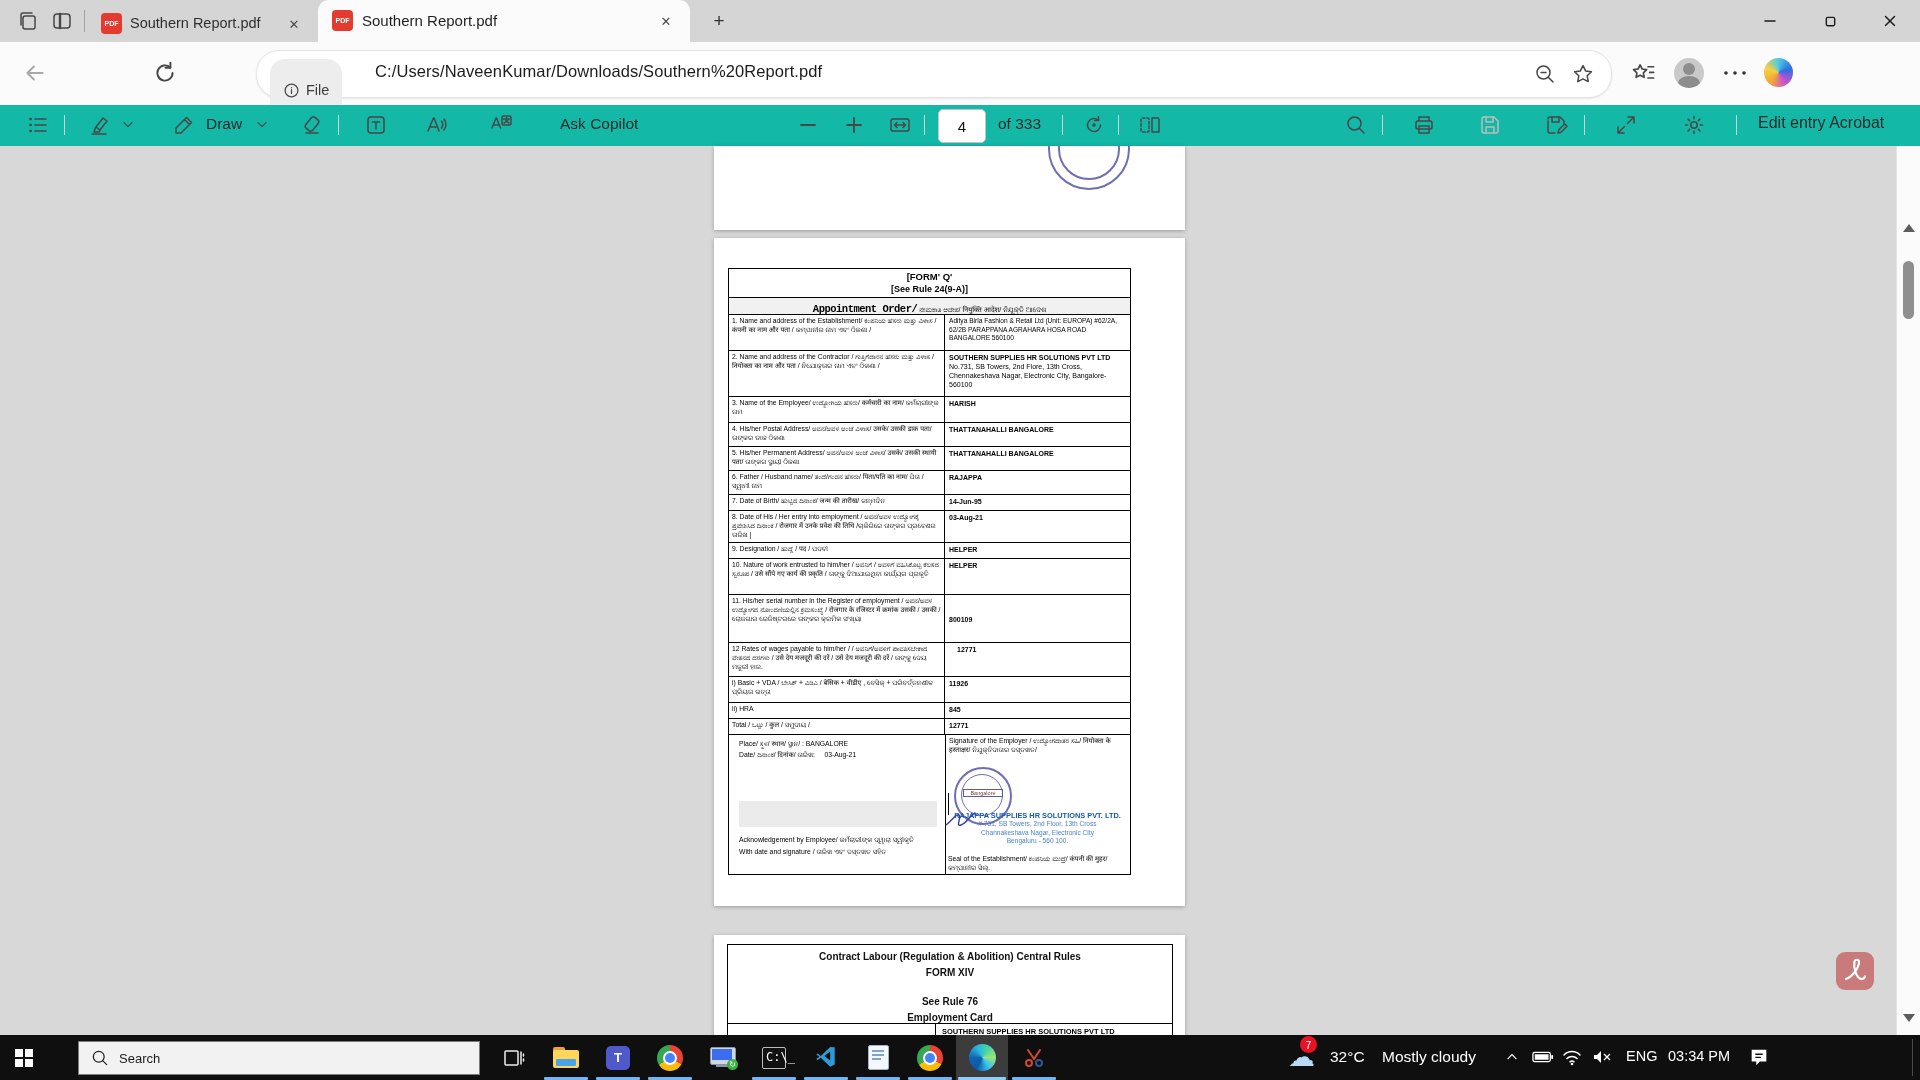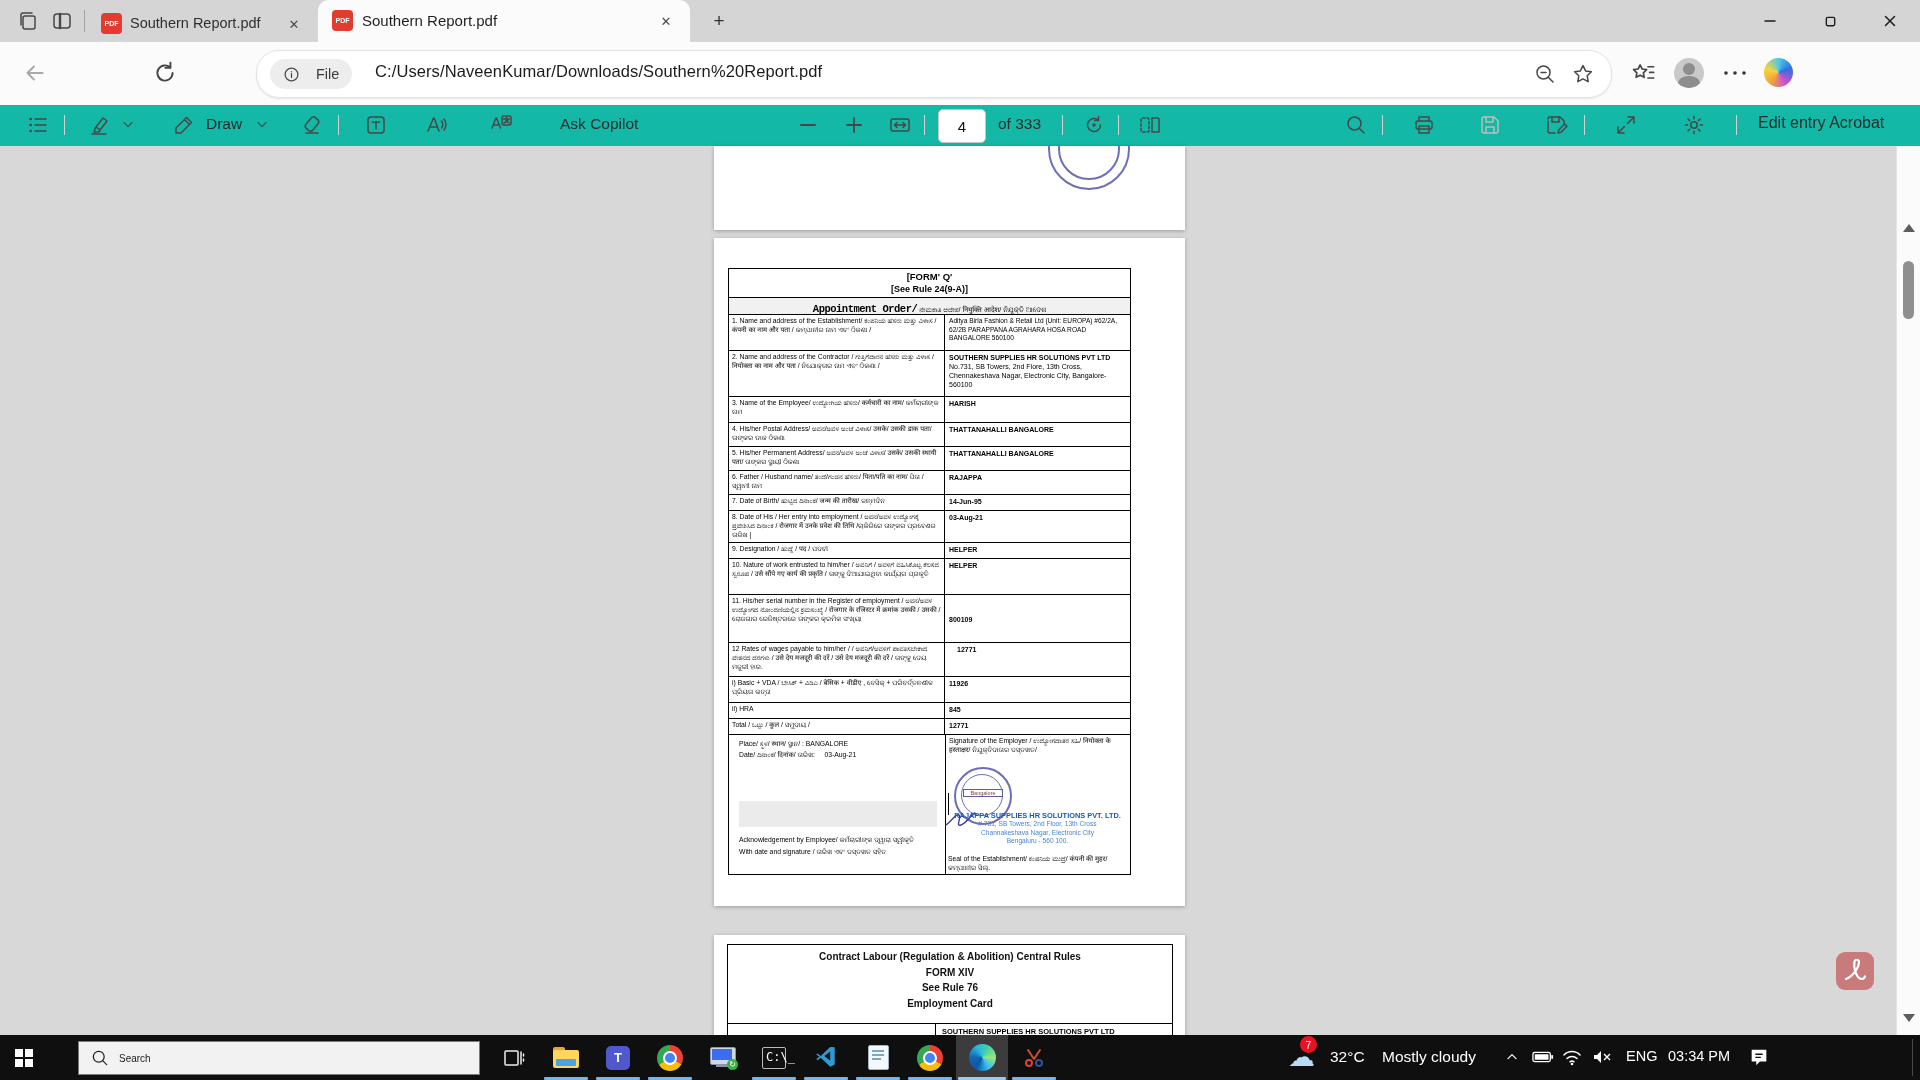--- a/index.html
+++ b/index.html
@@ -20,21 +20,21 @@
      font-size:7px;font-weight:bold;display:flex;align-items:center;justify-content:center;}
   .tabtitle{font-size:14.5px;color:#2f2f2f;white-space:nowrap;overflow:hidden;}
   .closex{width:20px;height:20px;color:#4d4d4d;font-size:13px;display:flex;align-items:center;justify-content:center;border-radius:4px;}
   .newtab{left:706px;top:8px;width:26px;height:26px;color:#333;font-size:19px;display:flex;align-items:center;justify-content:center;}
   .winbtn{top:0;width:60px;height:42px;display:flex;align-items:center;justify-content:center;}
 
   
   .chromerow{left:0;top:42px;width:1920px;height:63px;background:#fbfbfb;}
   .omnibox{left:256px;top:8px;width:1354px;height:46px;background:#fff;border:1px solid #e4e4e4;
      border-radius:23px;box-shadow:0 1px 2px rgba(0,0,0,.08);}
-  .filebadge{left:13px;top:8px;height:30px;border-radius:15px;background:#ededed;display:flex;align-items:center;gap:16px;padding:0 13px;}
+  .filebadge{left:13px;top:8px;height:30px;border-radius:15px;background:#ededed;display:flex;align-items:center;gap:6px;padding:16px 13px;}
   .filebadge span{font-size:14.5px;color:#3c3c3c;}
   .urltext{left:118px;top:11px;font-size:16.5px;color:#1c1c1c;letter-spacing:.1px;}
 
   
   .pdfbar{left:0;top:105px;width:1920px;height:41px;background:#14b8a6;border-bottom:1px solid #d9d9d9;}
   .pt{top:8px;width:24px;height:24px;}
   .ptsep{top:10px;width:1px;height:20px;background:#d2d2d2;}
   .ptlabel{font-size:15.5px;color:#2b2b2b;}
   .pagebox{left:938px;top:4px;width:46px;height:32px;border:1px solid #c5c5c5;border-radius:5px;background:#fff;
     display:flex;align-items:center;justify-content:center;font-size:15px;color:#111;}
@@ -69,21 +69,21 @@
 
   
   .scrollbar{left:1896px;top:146px;width:24px;height:889px;background:#fbfbfb;border-left:1px solid #e4e4e4;}
   .tri-up{left:6px;width:0;height:0;border-left:6px solid transparent;border-right:6px solid transparent;border-bottom:8px solid #5d5d5d;}
   .tri-dn{left:6px;width:0;height:0;border-left:6px solid transparent;border-right:6px solid transparent;border-top:8px solid #5d5d5d;}
   .thumb{left:6px;top:115px;width:11px;height:58px;border-radius:6px;background:#8f8f8f;}
 
   
   .taskbar{left:0;top:1035px;width:1920px;height:45px;background:#0f0f0f;color:#fff;}
   .tsearch{left:78px;top:6px;width:400px;height:32px;background:#f2f2f2;border:1px solid #7a7a7a;display:flex;align-items:center;}
-  .tsearch span{font-size:10px;color:#1b1b1b;}
+  .tsearch span{font-size:13px;color:#1b1b1b;}
   .appslot{top:0;width:52px;height:45px;display:flex;align-items:center;justify-content:center;}
   .underline{top:42px;height:3px;background:#71b7f3;border-radius:1px;}
   .trayt{font-size:15.5px;color:#fff;}
   .edgeball{width:27px;height:27px;border-radius:50%;background:conic-gradient(from 210deg,#0c59a4,#1266b1,#2bb3e0,#45d3a6,#9be37c,#35c1f1,#0c59a4);}
   .chromeball{width:26px;height:26px;border-radius:50%;background:conic-gradient(#ea4335 0 33%,#fbbc05 33% 66%,#34a853 66% 100%);position:relative;}
   .chromeball:before{content:"";position:absolute;left:6px;top:6px;width:14px;height:14px;border-radius:50%;background:#4285f4;border:2px solid #fff;box-sizing:border-box;}
 </style>
 </head>
 <body>
 
@@ -436,21 +436,21 @@
           <div class="abs smalltxt" style="left:2px;top:119px;width:180px">Seal of the Establishment/ ಕಂಪನಿಯ ಮುದ್ರೆ/ कंपनी की मुहर/ କମ୍ପାନୀର ସିଲ୍.</div>
         </div>
       </div>
     </div>
   </div>
 
   <div class="abs page" id="page5">
     <div class="abs p5box">
       <div id="p5lines" style="padding-top:6px">
           <div class="p5line" style="margin-bottom: 5px;">Contract Labour (Regulation &amp; Abolition) Central Rules</div>
-          <div class="p5line" style="margin-bottom: 4px;">FORM XIV</div>
+          <div class="p5line" style="margin-bottom: 18px;">FORM XIV</div>
           <div class="p5line" style="margin-bottom: 5px;">See Rule 76</div>
           <div class="p5line" style="margin-bottom: 5px;">Employment Card</div>
         </div>
       <div class="abs" style="left:0;top:78px;width:100%;height:1px;background:#000"></div>
       <div class="abs" style="left:207px;top:78px;width:1px;height:30px;background:#000"></div>
       <div class="abs" style="left:214px;top:82px;font-weight:bold;font-size:7.5px">SOUTHERN SUPPLIES HR SOLUTIONS PVT LTD</div>
     </div>
   </div>
 
   <div class="abs scrollbar">

